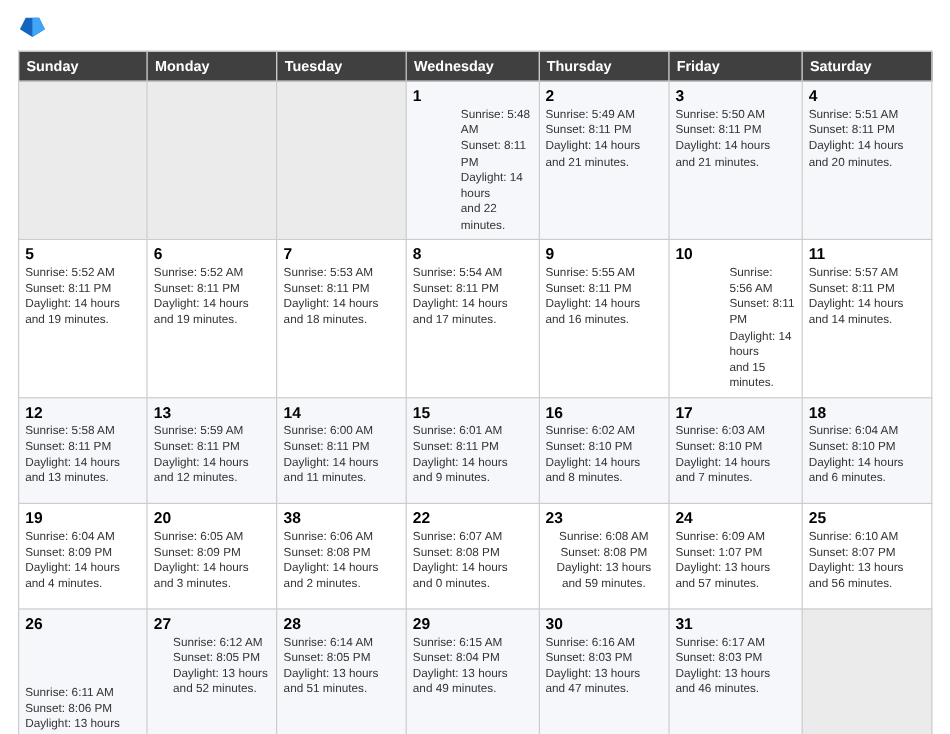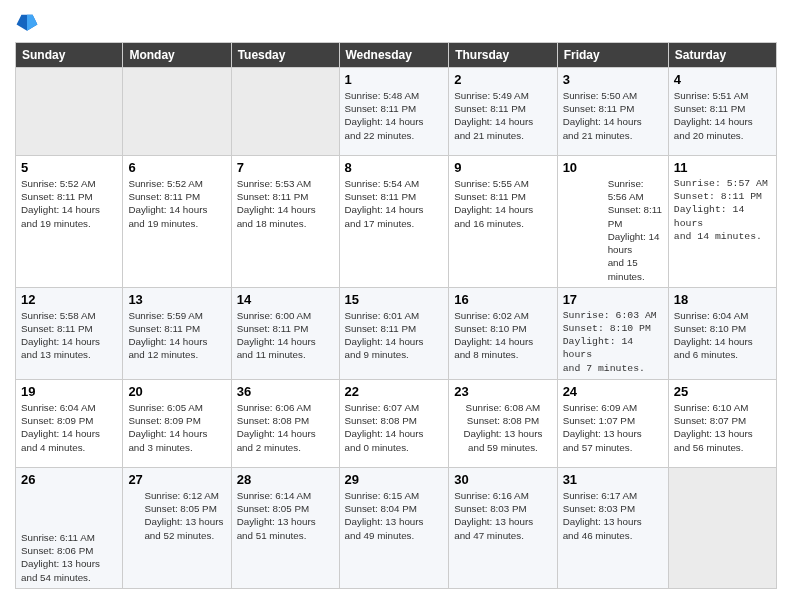--- a/index.html
+++ b/index.html
@@ -120,21 +120,21 @@
           <th>Saturday</th>
         </tr>
     </thead>
     <tbody id="calendar-body">
     <tr>
           <td class="empty-cell"></td>
           <td class="empty-cell"></td>
           <td class="empty-cell"></td>
           <td>
             <span class="day-number">1</span>
-            <div class="day-info" style="white-space: pre-line;">Sunrise: 5:48 AM
+            <div class="day-info" style="white-space: pre-line; margin-left: 40px;">Sunrise: 5:48 AM
 Sunset: 8:11 PM
 Daylight: 14 hours
 and 22 minutes.</div>
           </td>
           <td>
             <span class="day-number">2</span>
             <div class="day-info" style="white-space: pre-line;">Sunrise: 5:49 AM
 Sunset: 8:11 PM
 Daylight: 14 hours
 and 21 minutes.</div>
@@ -192,21 +192,21 @@
           </td>
           <td>
             <span class="day-number">10</span>
             <div class="day-info" style="white-space: pre-line; margin-left: 45px;">Sunrise: 5:56 AM
 Sunset: 8:11 PM
 Daylight: 14 hours
 and 15 minutes.</div>
           </td>
           <td>
             <span class="day-number">11</span>
-            <div class="day-info" style="white-space: pre-line; font-family: Liberation Mono, monospace;">Sunrise: 5:57 AM
+            <div class="day-info" style="white-space: pre-line;">Sunrise: 5:57 AM
 Sunset: 8:11 PM
 Daylight: 14 hours
 and 14 minutes.</div>
           </td>
         </tr>
         <tr>
           <td>
             <span class="day-number">12</span>
             <div class="day-info" style="white-space: pre-line;">Sunrise: 5:58 AM
 Sunset: 8:11 PM
@@ -236,21 +236,21 @@
           </td>
           <td>
             <span class="day-number">16</span>
             <div class="day-info" style="white-space: pre-line;">Sunrise: 6:02 AM
 Sunset: 8:10 PM
 Daylight: 14 hours
 and 8 minutes.</div>
           </td>
           <td>
             <span class="day-number">17</span>
-            <div class="day-info" style="white-space: pre-line; font-family: Liberation Mono, monospace;">Sunrise: 6:03 AM
+            <div class="day-info" style="white-space: pre-line;">Sunrise: 6:03 AM
 Sunset: 8:10 PM
 Daylight: 14 hours
 and 7 minutes.</div>
           </td>
           <td>
             <span class="day-number">18</span>
             <div class="day-info" style="white-space: pre-line;">Sunrise: 6:04 AM
 Sunset: 8:10 PM
 Daylight: 14 hours
 and 6 minutes.</div>
@@ -265,21 +265,21 @@
 and 4 minutes.</div>
           </td>
           <td>
             <span class="day-number">20</span>
             <div class="day-info" style="white-space: pre-line;">Sunrise: 6:05 AM
 Sunset: 8:09 PM
 Daylight: 14 hours
 and 3 minutes.</div>
           </td>
           <td>
-            <span class="day-number">36</span>
+            <span class="day-number">38</span>
             <div class="day-info" style="white-space: pre-line;">Sunrise: 6:06 AM
 Sunset: 8:08 PM
 Daylight: 14 hours
 and 2 minutes.</div>
           </td>
           <td>
             <span class="day-number">22</span>
             <div class="day-info" style="white-space: pre-line;">Sunrise: 6:07 AM
 Sunset: 8:08 PM
 Daylight: 14 hours

